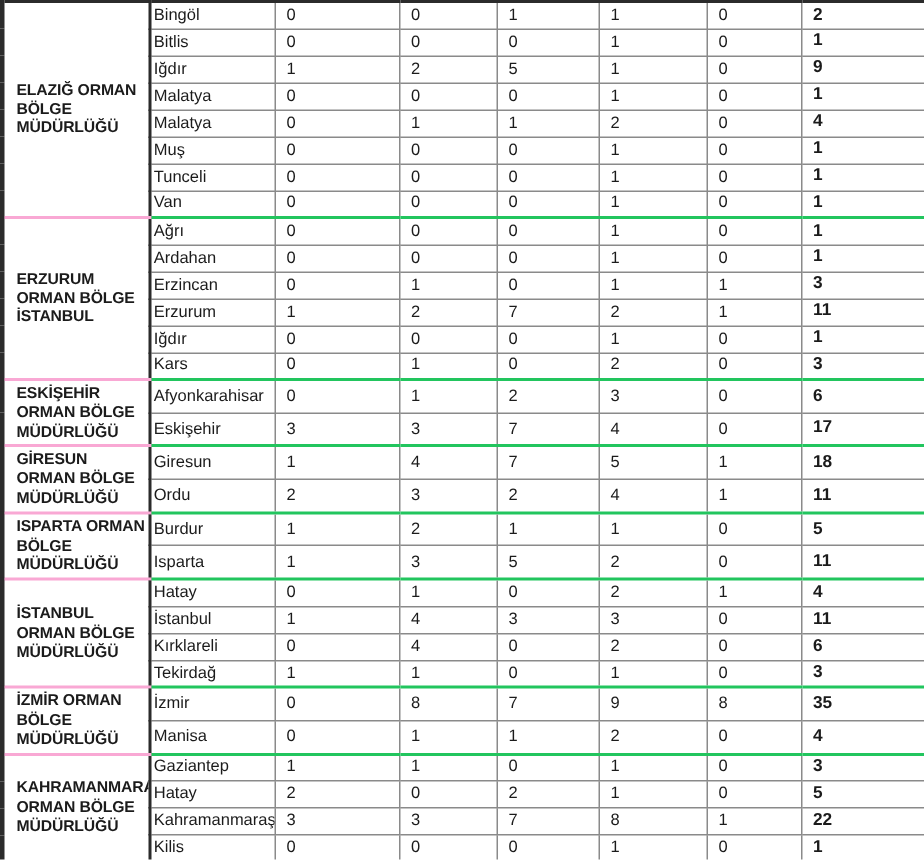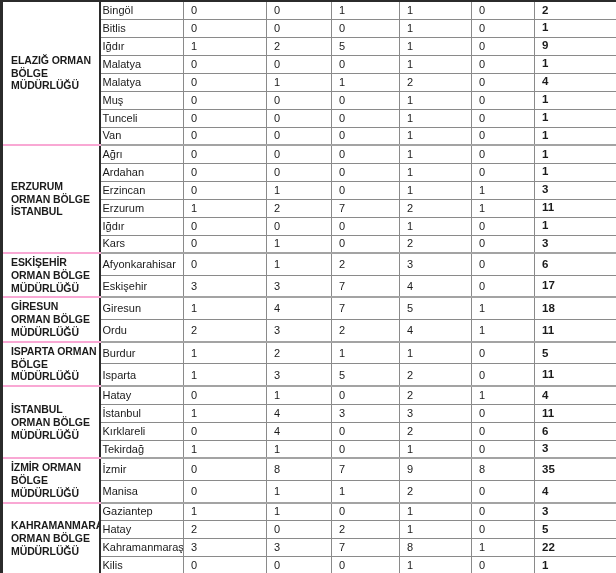--- a/index.html
+++ b/index.html
@@ -79,21 +79,21 @@
   td.total-cell {
     font-size: 11.5px;
     font-weight: bold;
     padding-left: 7px;
     border-right: none;
   }
   tr.group-start > td:not(.region-cell) {
     border-top: 2px solid #2b2b2b;
   }
   tr.group-end > td:not(.region-cell) {
-    border-bottom: 2px solid #a3a3a3;
+    border-bottom: 2px solid #22c55e;
   }
 </style>
 </head>
 <body>
 
 <div id="sheet">
   <table class="data-table">
     <colgroup>
       <col class="c-region">
       <col class="c-province">

